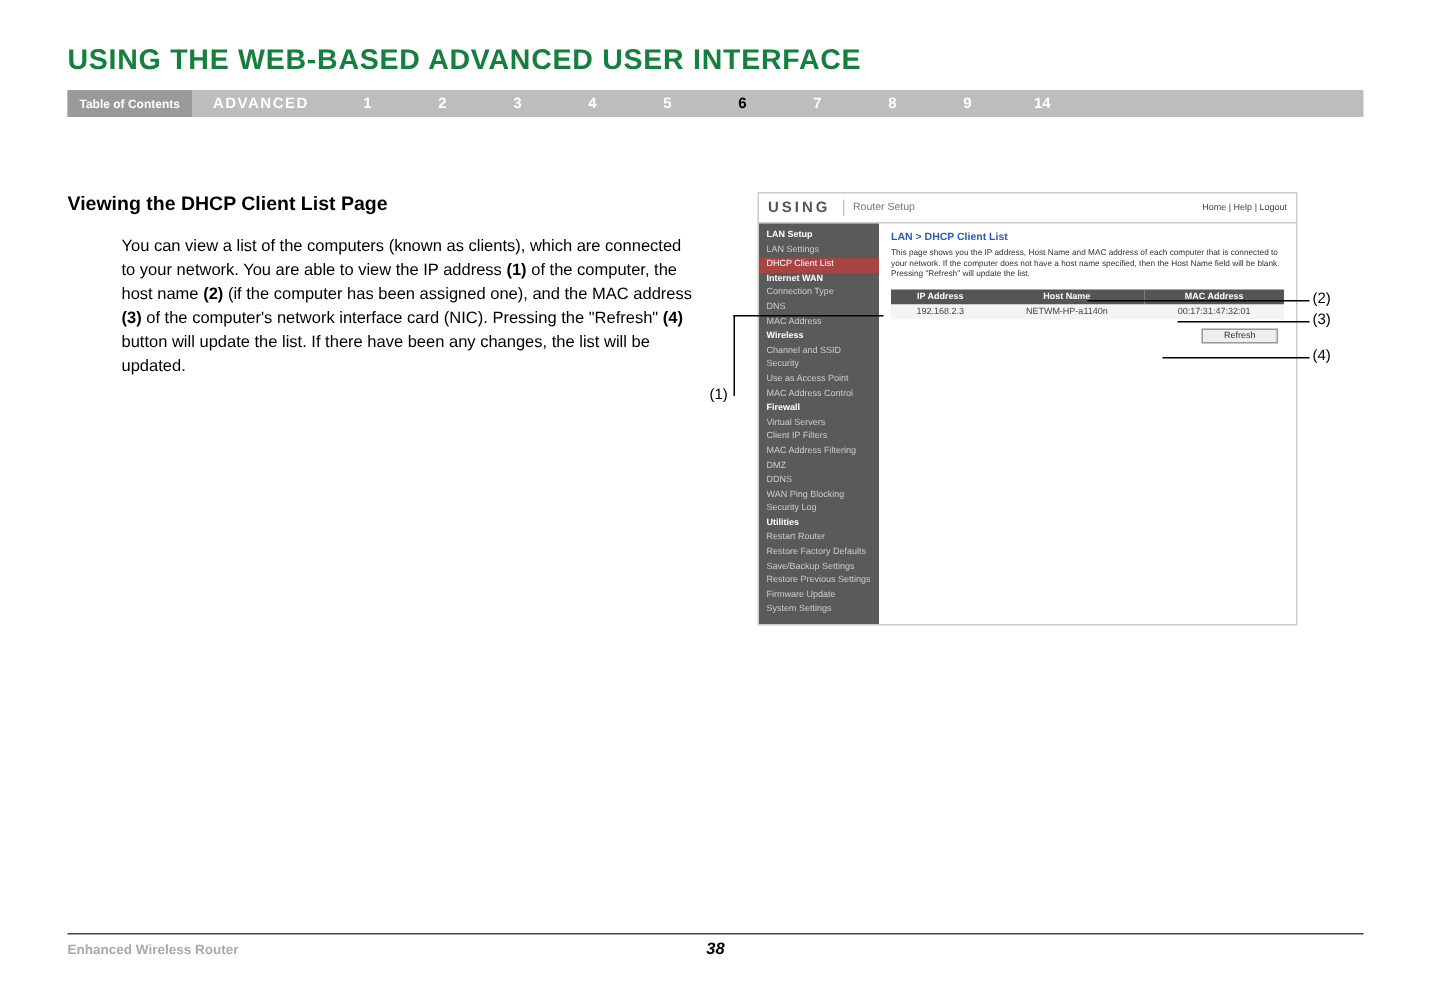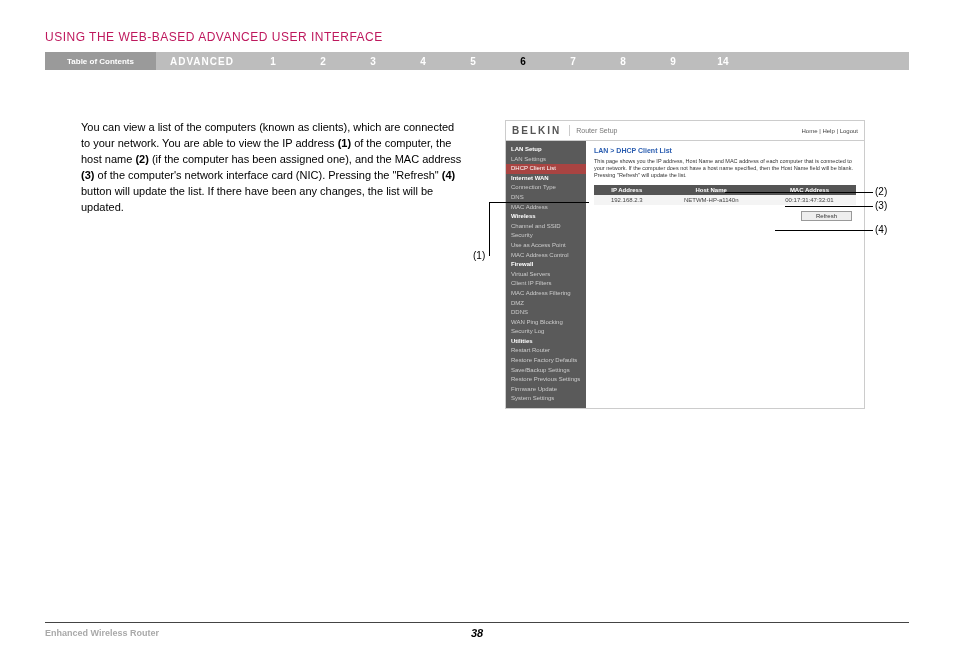--- a/index.html
+++ b/index.html
@@ -6,37 +6,37 @@
   body {
     font-family: Arial, Helvetica, sans-serif;
     background: #fff;
     width: 954px;
     height: 668px;
     position: relative;
     padding: 30px 45px 0 45px;
     color: #000;
   }
   .page-header {
-    font-size: 12px;
-    font-weight: normal;
-    color: #be185d;
+    font-size: 19px;
+    font-weight: bold;
+    color: #15803d;
     letter-spacing: 0.5px;
     margin-bottom: 8px;
   }
   .section-bar {
     display: flex;
     align-items: center;
     height: 18px;
     background: #bdbdbd;
     font-size: 9px;
     font-weight: bold;
     color: #fff;
   }
   .toc-label {
-    padding: 0 22px;
+    padding: 0 8px;
     background: #9a9a9a;
     height: 100%;
     display: flex;
     align-items: center;
     font-size: 8px;
   }
   .sections-label {
     padding: 0 14px;
     color: #fff;
     letter-spacing: 1px;
@@ -216,34 +216,35 @@
       <div class="sec-num current">6</div>
       <div class="sec-num">7</div>
       <div class="sec-num">8</div>
       <div class="sec-num">9</div>
       <div class="sec-num">14</div>
     </div>
 </div>
 
 <div class="content">
   <div class="left-col">
+    <div class="sub-heading">Viewing the DHCP Client List Page</div>
     <div class="body-text" id="para">You can view a list of the computers (known as clients), which are connected to your network. You are able to view the IP address <b>(1)</b> of the computer, the host name <b>(2)</b> (if the computer has been assigned one), and the MAC address <b>(3)</b> of the computer's network interface card (NIC). Pressing the "Refresh" <b>(4)</b> button will update the list. If there have been any changes, the list will be updated.</div>
   </div>
 
   <div class="right-col">
 
     <div class="callout" style="left:-22px; top:130px;">
       <span>(1)</span>
       <span class="line" style="left:16px; top:-48px; width:1px; height:54px;"></span>
       <span class="line" style="left:16px; top:-48px; width:100px; height:1px;"></span>
     </div>
 
     <div class="router-ui">
       <div class="ru-topbar">
-        <span class="ru-brand">BELKIN</span>
+        <span class="ru-brand">USING</span>
         <span class="ru-title">Router Setup</span>
         <span class="ru-links">Home | Help | Logout</span>
       </div>
       <div class="ru-body">
         <div class="ru-sidebar" id="ru-sidebar">
             <div class="hd">LAN Setup</div>
             <div>LAN Settings</div>
             <div class="hl">DHCP Client List</div>
             <div class="hd">Internet WAN</div>
             <div>Connection Type</div>

